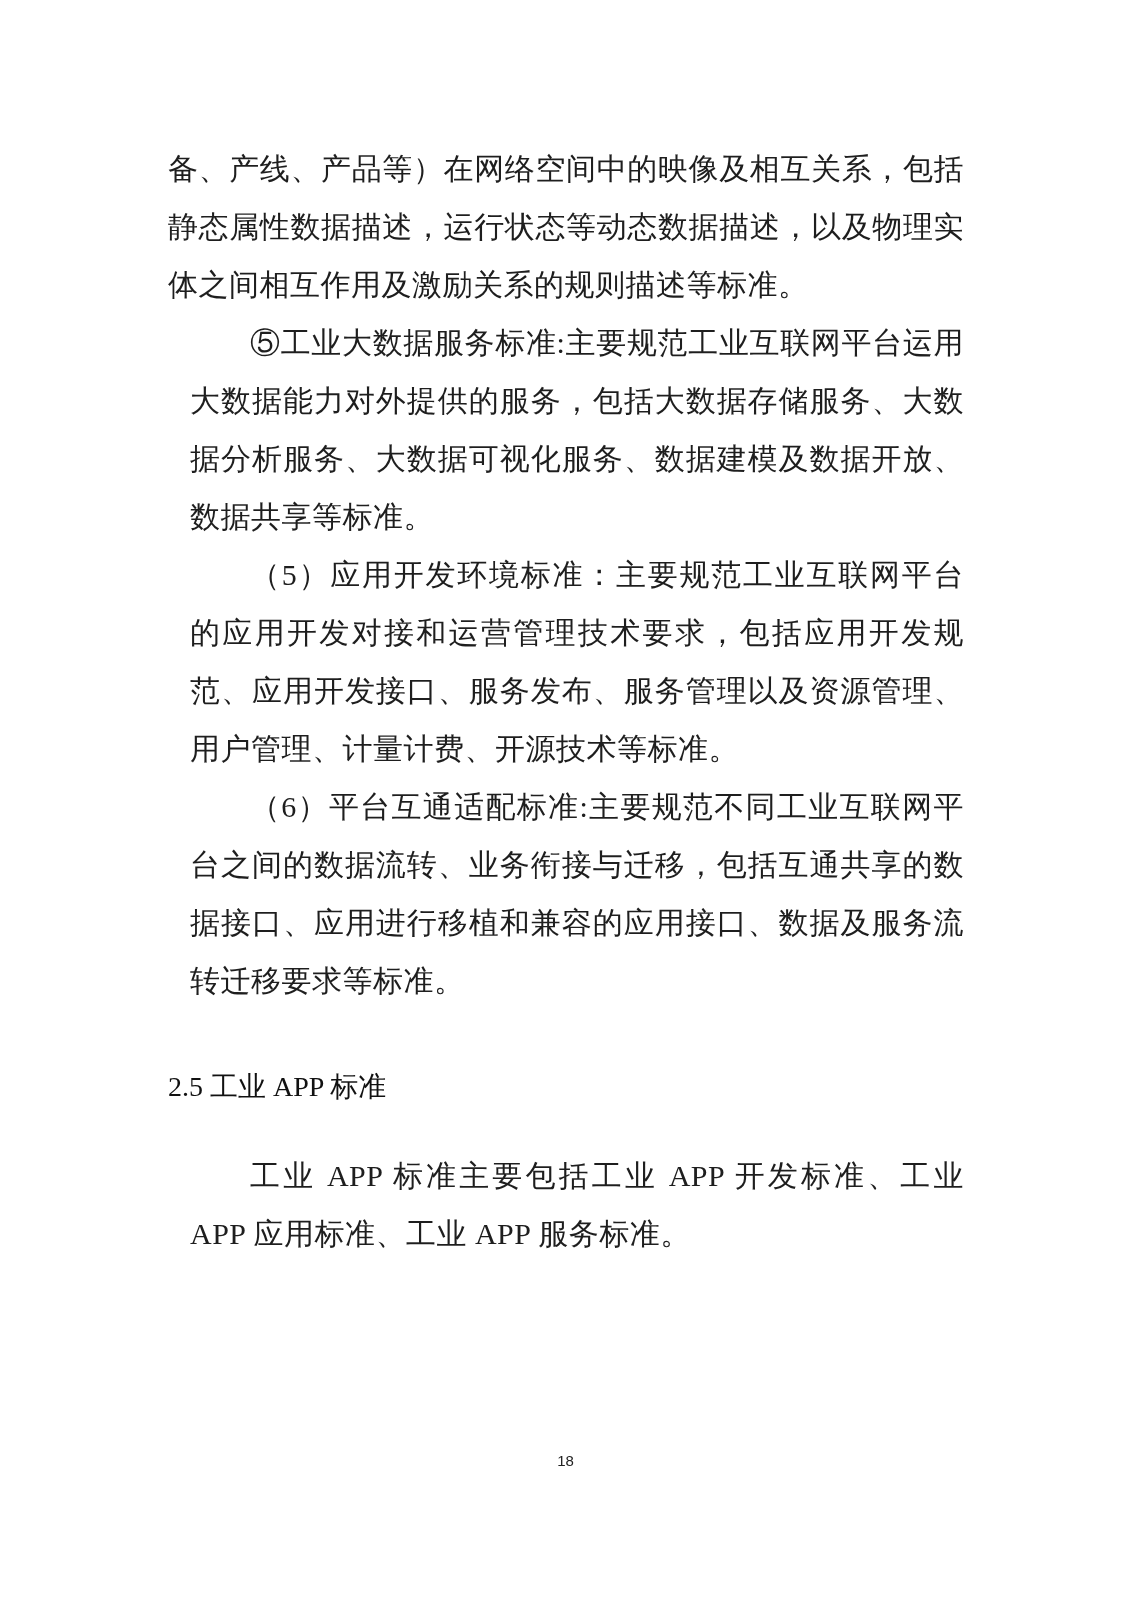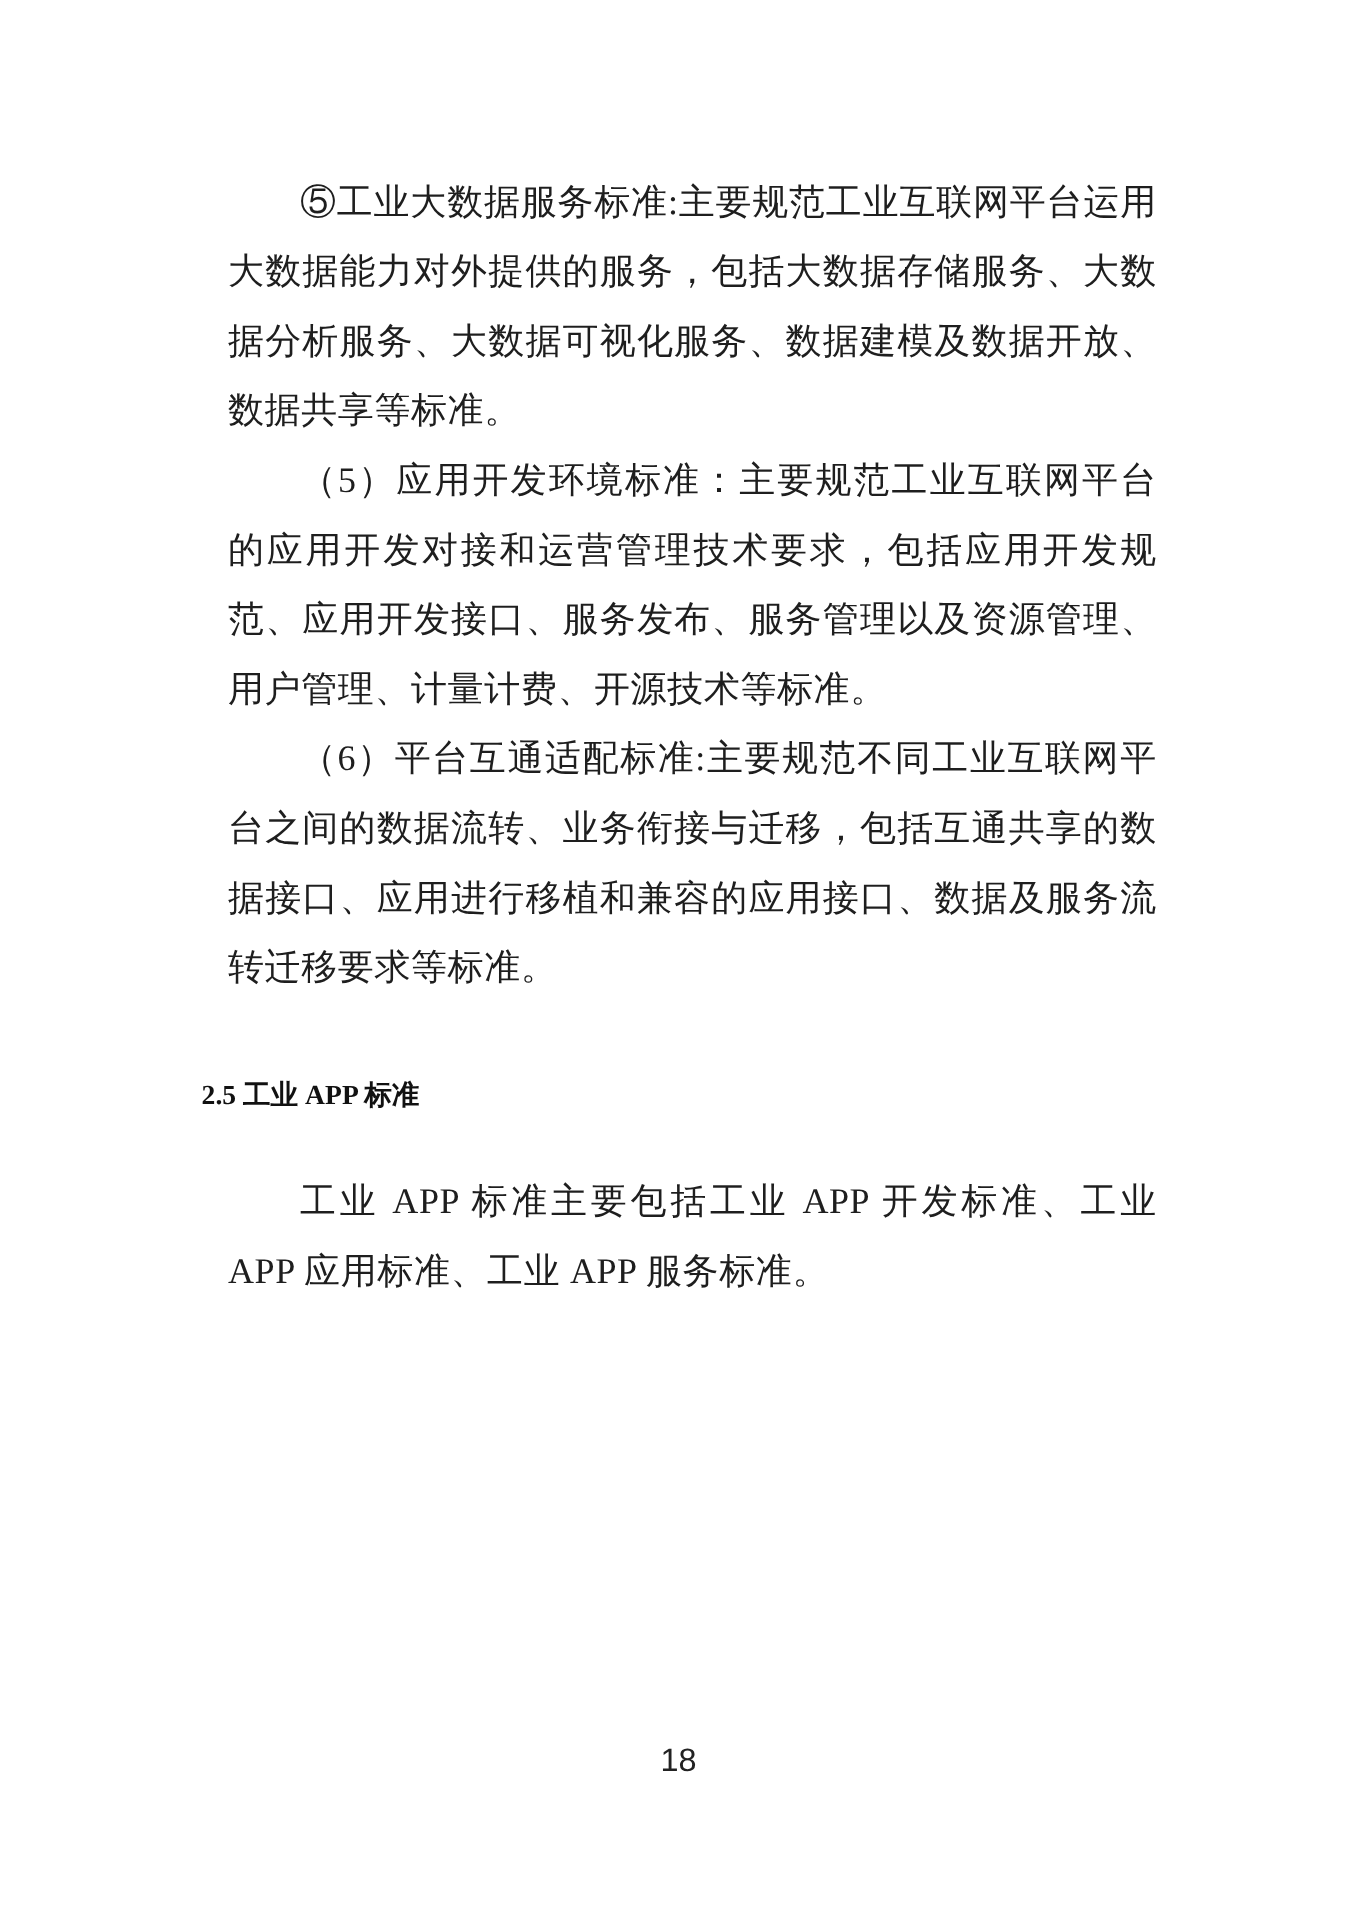--- a/index.html
+++ b/index.html
@@ -28,43 +28,44 @@
     text-align: justify;
     text-justify: inter-character;
     letter-spacing: 0.5px;
   }
   .body-par.indent {
     text-indent: 2em;
     margin-left: 22px;
   }
   .section-heading {
     margin: 55px 0 38px 0;
-    font-size: 23px;
+    font-size: 28px;
     line-height: 44px;
-    font-weight: bold;
+    font-weight: normal;
     color: #111111;
     text-align: left;
   }
   .page-footer {
     position: absolute;
     left: 0;
     top: 1452px;
     width: 1131px;
     text-align: center;
   }
   .page-number {
     font-family: "Liberation Sans", "DejaVu Sans", sans-serif;
-    font-size: 27px;
+    font-size: 15px;
     color: #222222;
   }
 </style>
 </head>
 <body>
 
 <div class="doc-page">
+  <p class="body-par">备、产线、产品等）在网络空间中的映像及相互关系，包括静态属性数据描述，运行状态等动态数据描述，以及物理实体之间相互作用及激励关系的规则描述等标准。</p>
   <p class="body-par indent">⑤工业大数据服务标准:主要规范工业互联网平台运用大数据能力对外提供的服务，包括大数据存储服务、大数据分析服务、大数据可视化服务、数据建模及数据开放、数据共享等标准。</p>
   <p class="body-par indent">（5）应用开发环境标准：主要规范工业互联网平台的应用开发对接和运营管理技术要求，包括应用开发规范、应用开发接口、服务发布、服务管理以及资源管理、用户管理、计量计费、开源技术等标准。</p>
   <p class="body-par indent">（6）平台互通适配标准:主要规范不同工业互联网平台之间的数据流转、业务衔接与迁移，包括互通共享的数据接口、应用进行移植和兼容的应用接口、数据及服务流转迁移要求等标准。</p>
   <h2 class="section-heading">2.5 工业 APP 标准</h2>
   <p class="body-par indent">工业 APP 标准主要包括工业 APP 开发标准、工业 APP 应用标准、工业 APP 服务标准。</p>
 </div>
 
 <div class="page-footer">
   <span class="page-number">18</span>
 </div>

